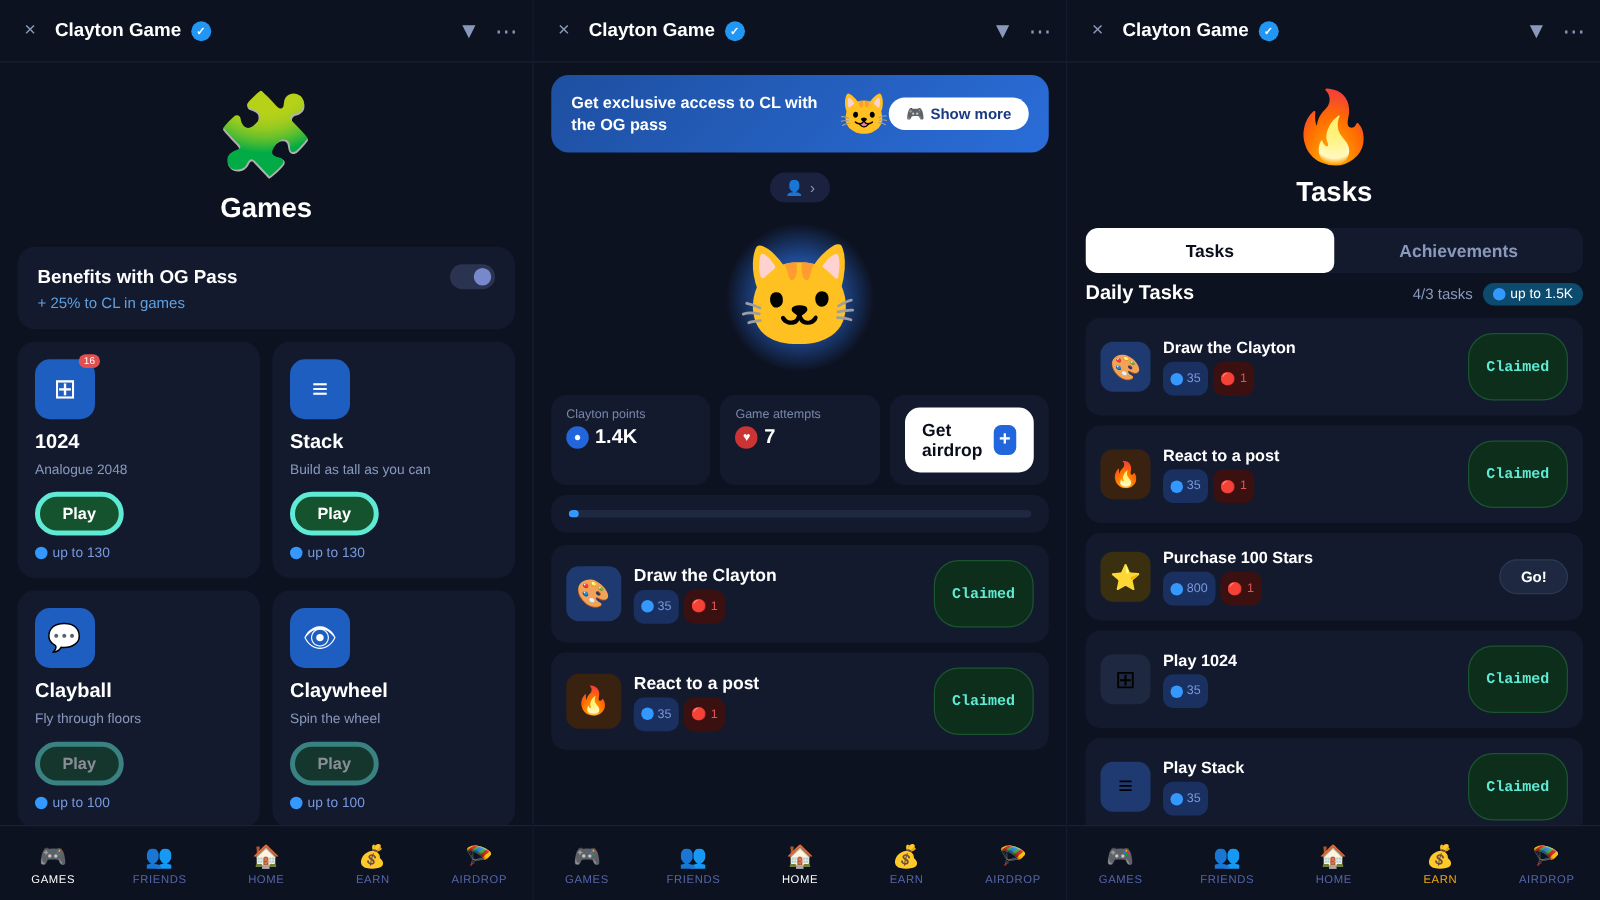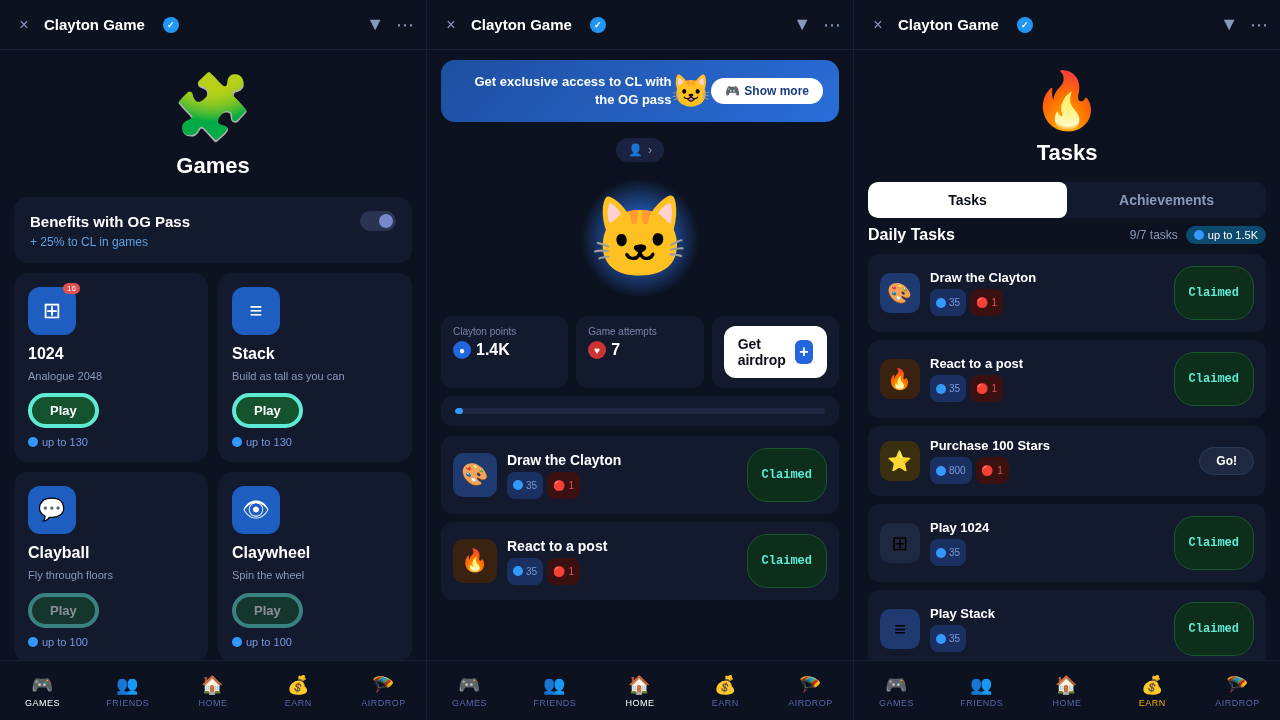--- a/index.html
+++ b/index.html
@@ -35,21 +35,21 @@
       border-bottom: 1px solid #1a2035;
       flex-shrink: 0;
     }
     .topbar-close {
       width: 24px; height: 24px;
       display: flex; align-items: center; justify-content: center;
       color: #8899bb; font-size: 16px; cursor: pointer;
     }
     .topbar-title {
       flex: 1;
-      display: flex; align-items: center; gap: 18px;
+      display: flex; align-items: center; gap: 8px;
       font-size: 15px; font-weight: 600; color: #fff; text-align: center;
     }
     .verified-badge {
       width: 16px; height: 16px;
       background: #2196f3;
       border-radius: 50%;
       display: inline-flex; align-items: center; justify-content: center;
       font-size: 9px; color: #fff;
     }
     .topbar-actions {
@@ -207,21 +207,21 @@
     
     .home-banner {
       margin: 10px 14px;
       background: linear-gradient(135deg, #1e4fa0, #2a6dd9);
       border-radius: 14px;
       padding: 12px 16px;
       display: flex; align-items: center; justify-content: space-between;
     }
     .banner-text {
       font-size: 13px; color: #fff; font-weight: 600;
-      flex: 1; line-height: 1.4; text-align: right;
+      flex: 1; line-height: 1.4;
     }
     .banner-mascot {
       font-size: 32px;
     }
     .show-more-btn {
       background: #fff;
       border-radius: 20px;
       padding: 6px 14px;
       font-size: 12px; font-weight: 600; color: #1a3a80;
       cursor: pointer; display: flex; align-items: center; gap: 4px;
@@ -735,21 +735,21 @@
 
     <div class="tabs-row">
       <div class="tab-btn active">Tasks</div>
       <div class="tab-btn inactive">Achievements</div>
     </div>
 
     <div class="daily-tasks-section">
       <div class="daily-header">
         <span class="daily-title">Daily Tasks</span>
         <div class="daily-meta">
-          <span class="tasks-progress">9/7 tasks</span>
+          <span class="tasks-progress">4/3 tasks</span>
           <div class="reward-pill">
             <span class="coin-dot"></span>
             <span>up to 1.5K</span>
           </div>
         </div>
       </div>
 
       <div class="task-row">
         <div class="task-row-thumb blue-bg">🎨</div>
         <div class="task-row-info">

